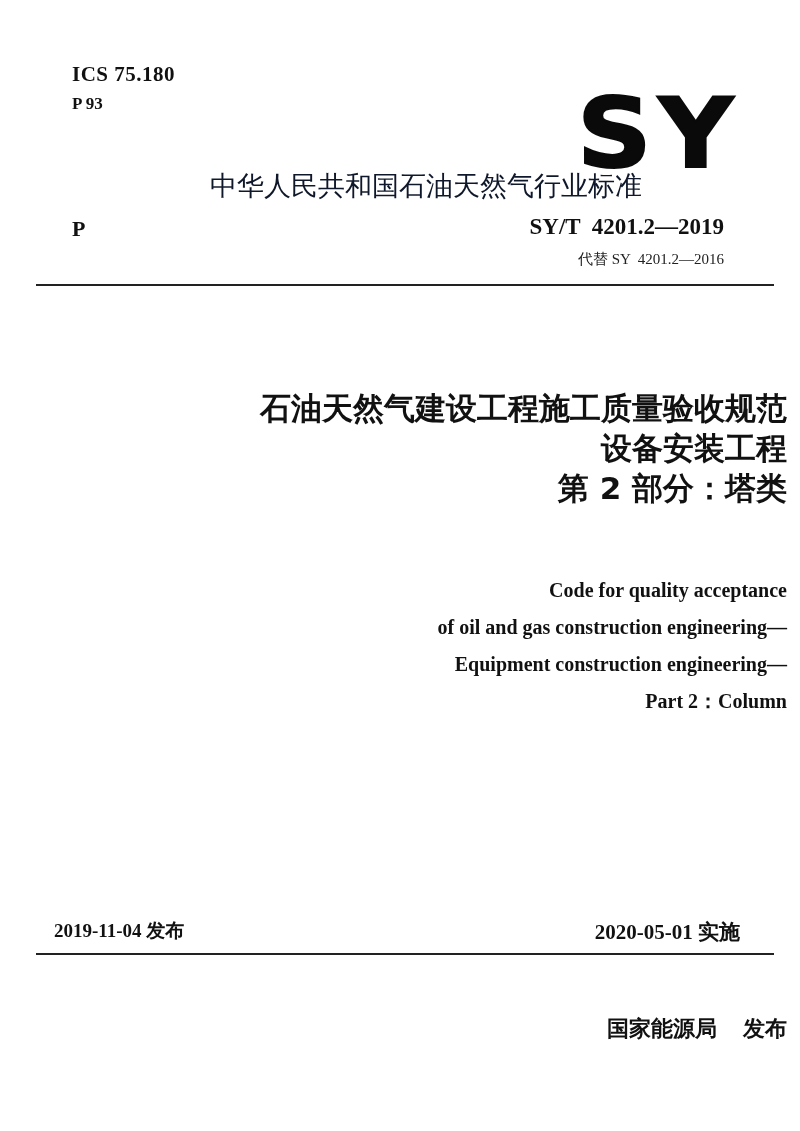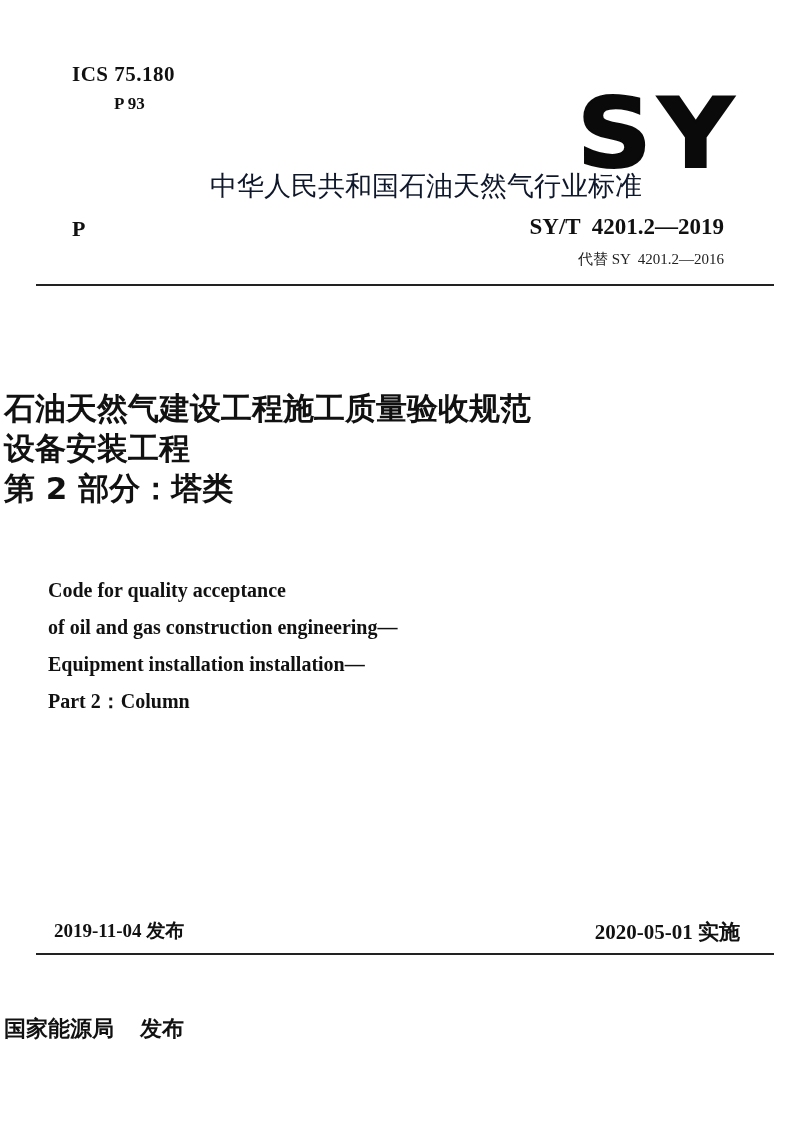--- a/index.html
+++ b/index.html
@@ -24,21 +24,21 @@
     }
     .sans-bold {
       font-family: "DejaVu Sans", "Liberation Sans", sans-serif;
       font-weight: bold;
     }
     .sans {
       font-family: "DejaVu Sans", "Liberation Sans", sans-serif;
     }
 
     #ics-code { left: 72px; top: 62px; font-size: 21px; letter-spacing: 0.5px; }
-    #ccs-code { left: 72px; top: 94px; font-size: 17px; margin-left: 42px; }
+    #ccs-code { left: 72px; top: 94px; font-size: 17px; }
 
     #sy-logo {
       left: 577px; top: 86px;
       font-family: "DejaVu Sans", "Liberation Sans", sans-serif;
       font-weight: 900;
       font-size: 96px;
       line-height: 1;
       letter-spacing: 6px;
       transform: scaleX(1.08);
       transform-origin: left top;
@@ -74,23 +74,23 @@
       left: 36px;
       width: 738px;
       height: 2px;
       background: #222;
     }
     #rule-top { top: 284px; }
     #rule-bottom { top: 953px; }
 
     .center-block {
       position: absolute;
-      left: 4px;
+      left: 11px;
       width: 776px;
-      text-align: left;
+      text-align: right;
     }
     #cn-title-block { top: 388px; }
     #cn-title-block .line {
       font-size: 31px;
       line-height: 40px;
       white-space: nowrap;
     }
 
     #en-title-block { top: 572px; }
     #en-title-block .line {
@@ -124,21 +124,21 @@
 
 <div class="center-block sans-bold" id="cn-title-block">
   <div class="line">石油天然气建设工程施工质量验收规范</div>
   <div class="line">设备安装工程</div>
   <div class="line">第 2 部分：塔类</div>
 </div>
 
 <div class="center-block serif-bold" id="en-title-block">
   <div class="line">Code for quality acceptance</div>
   <div class="line">of oil and gas construction engineering—</div>
-  <div class="line">Equipment installation installation—</div>
+  <div class="line">Equipment construction engineering—</div>
   <div class="line">Part 2：Column</div>
 </div>
 
 <div class="abs serif-bold" id="issue-date">2019-11-04 发布</div>
 <div class="abs serif-bold" id="impl-date">2020-05-01 实施</div>
 
 <div class="rule" id="rule-bottom"></div>
 
 <div class="center-block sans-bold" id="publisher">
   <span>国家能源局</span><span class="gap"></span><span>发布</span>

